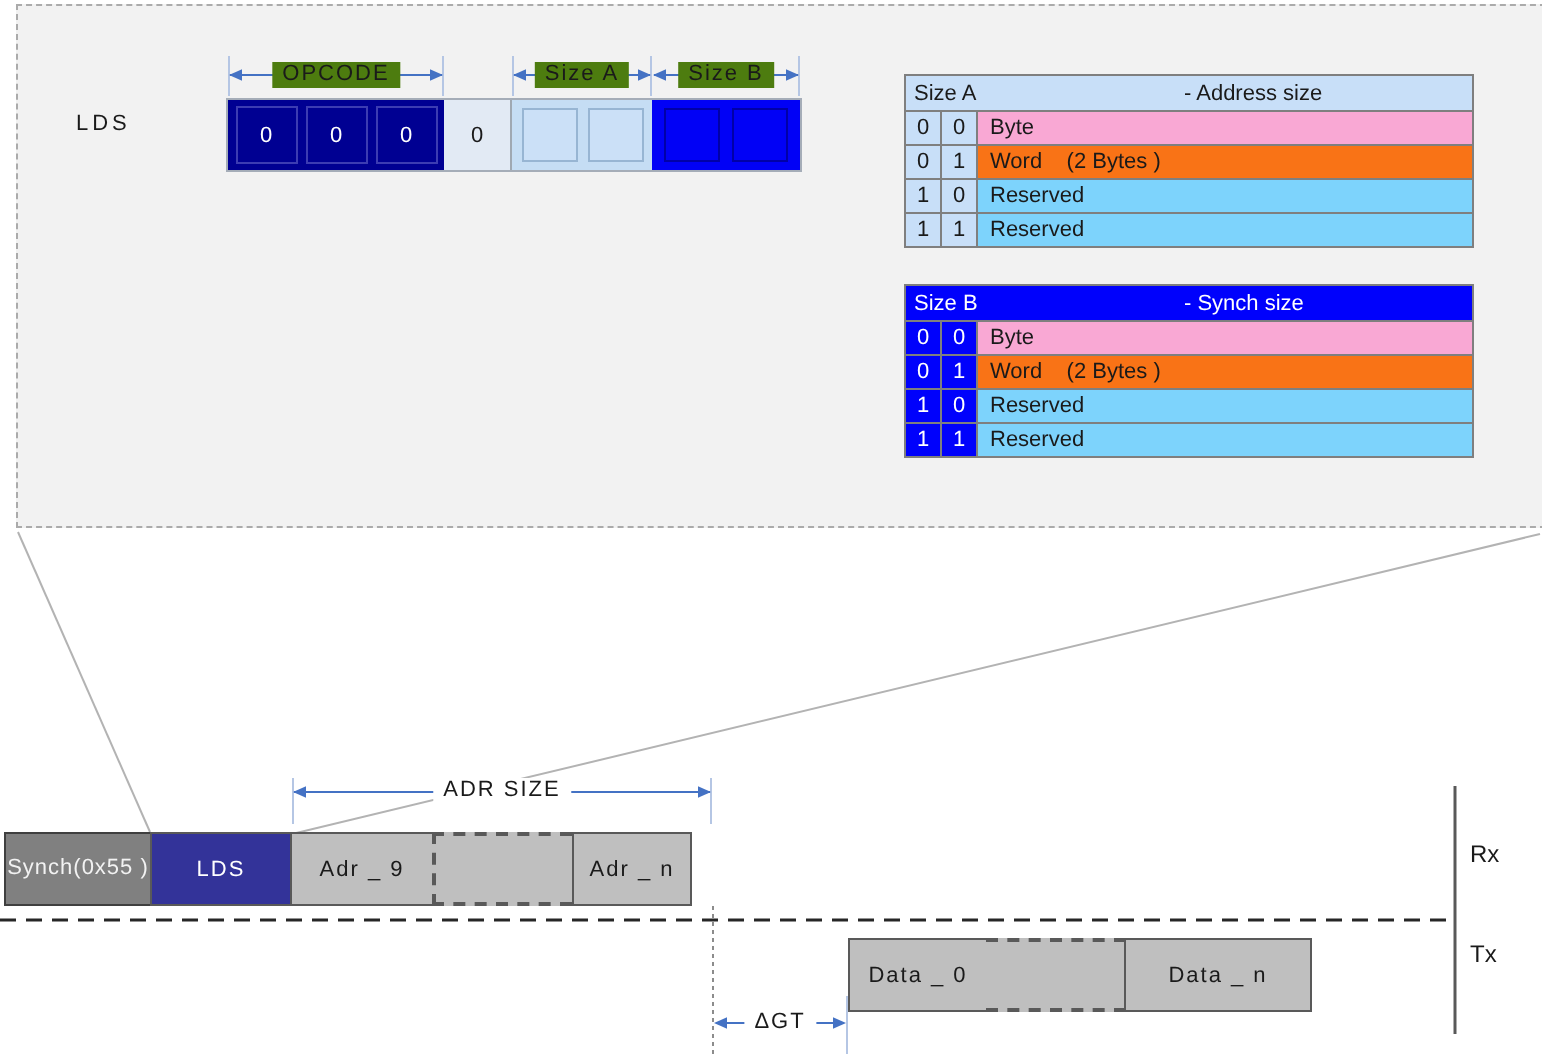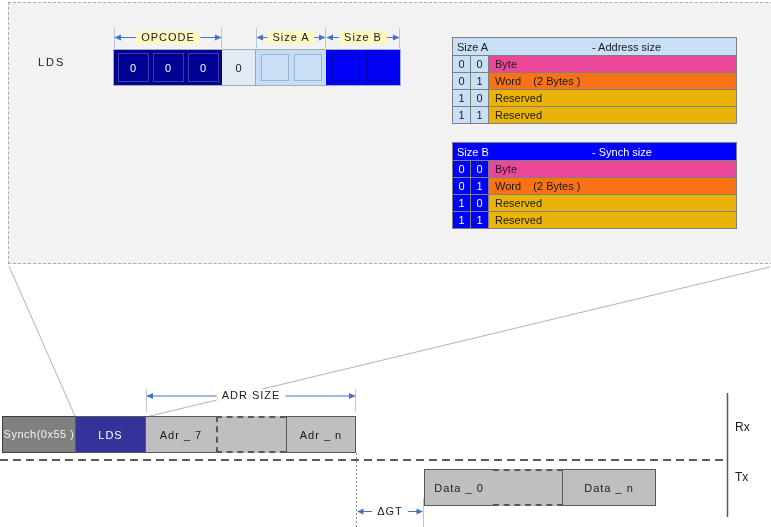--- a/index.html
+++ b/index.html
@@ -20,54 +20,54 @@
   .bit-navy{width:29px;height:27px;border:1px solid #3C3CB2;background:#000092;color:#fff;
             font-size:11px;display:flex;align-items:center;justify-content:center;}
   .seg-fixed{width:34px;background:#E2EAF4;font-size:11px;border-right:1px solid #9FA8B2;}
   .seg-sizea{width:70px;background:#C5DDF4;gap:5px;}
   .bit-lblue{width:28px;height:27px;border:1px solid #97B5D3;background:#CBE0F7;box-sizing:border-box;}
   .seg-sizeb{width:74px;background:#0101F6;gap:6px;}
   .bit-blue{width:28px;height:27px;border:1px solid #0000A8;background:#0101F6;box-sizing:border-box;}
 
   
   .dim-label{position:absolute;transform:translateX(-50%);font-size:11px;line-height:13px;
-             background:#fef9c3;padding:0 5px;white-space:nowrap;z-index:3;letter-spacing:1px;}
+             background:#4d7c0f;padding:0 5px;white-space:nowrap;z-index:3;letter-spacing:1px;}
   .dim-label.on-white{background:#ffffff;}
 
   
   .stable{position:absolute;left:452px;width:285px;background:#fff;border:1px solid #7F7F7F;
           box-sizing:border-box;font-size:11px;z-index:2;}
   .stable-a{top:37px;}
   .stable-b{top:142px;}
   .st-header{display:flex;align-items:center;height:18px;background:#C8DFF8;
              border-bottom:1px solid #7F7F7F;box-sizing:border-box;}
   .st-hlabel{padding-left:4px;width:96px;box-sizing:border-box;}
   .st-hdesc{white-space:pre;margin-left:43px;}
   .st-row{display:flex;height:17px;border-bottom:1px solid #7F7F7F;box-sizing:border-box;}
   .st-row:last-child{border-bottom:none;height:16px;}
   .st-bit{width:18px;box-sizing:border-box;border-right:1px solid #7F7F7F;display:flex;
           align-items:center;justify-content:center;background:#C8DFF8;}
   .st-desc{flex:1;display:flex;align-items:center;padding-left:6px;white-space:pre;}
-  .r-byte .st-desc{background:#ec4899;}
+  .r-byte .st-desc{background:#f9a8d4;}
   .r-word .st-desc{background:#f97316;}
-  .r-res  .st-desc{background:#eab308;}
+  .r-res  .st-desc{background:#7dd3fc;}
   .stable-b .st-header{background:#0001FC;color:#fff;}
   .stable-b .st-bit{background:#0001FC;color:#fff;}
 
   
   .fbox{position:absolute;box-sizing:border-box;border:1px solid #595959;background:#BFBFBF;
         display:flex;align-items:center;justify-content:center;font-size:11px;
         letter-spacing:1px;z-index:2;}
   .synch{left:2px;top:416px;width:74px;height:37px;background:#808080;border-color:#3F3F3F;
          color:#F2F2F2;flex-direction:row;letter-spacing:0.5px;line-height:13px;}
   .ldsbox{left:75px;top:416px;width:71px;height:37px;background:#333399;color:#fff;}
   .adr0{left:145px;top:416px;width:71px;height:37px;border-right:none;}
   .adrmid{left:216px;top:416px;width:70px;height:37px;border:none;
           border-top:2px dashed #595959;border-bottom:2px dashed #595959;border-left:2px dashed #595959;}
-  .adrn{left:286px;top:416px;width:70px;height:37px;}
+  .adrn{left:286px;top:416px;width:60px;height:37px;}
   .data0{left:424px;top:469px;width:70px;height:37px;}
   .datamid{left:493px;top:469px;width:70px;height:37px;border-left:none;border-right:none;
            border-top:2px dashed #595959;border-bottom:2px dashed #595959;}
   .datan{left:562px;top:469px;width:94px;height:37px;}
 
   .rx-label{position:absolute;left:735px;top:420px;font-size:12px;z-index:3;}
   .tx-label{position:absolute;left:735px;top:470px;font-size:12px;z-index:3;}
 
   .overlay{position:absolute;left:0;top:0;z-index:2;pointer-events:none;}
 </style>
@@ -206,21 +206,21 @@
     </div>
   </div>
 
   <div class="dim-label on-white" style="left:251px;top:389px">ADR SIZE</div>
 
   <div class="fbox synch">
     <div>Synch</div>
     <div>(0x55 )</div>
   </div>
   <div class="fbox ldsbox">LDS</div>
-  <div class="fbox adr0">Adr _ 7</div>
+  <div class="fbox adr0">Adr _ 9</div>
   <div class="fbox adrmid"></div>
   <div class="fbox adrn">Adr _ n</div>
 
   <div class="fbox data0">Data _ 0</div>
   <div class="fbox datamid"></div>
   <div class="fbox datan">Data _ n</div>
 
   <div class="dim-label on-white" style="left:390px;top:505px">ΔGT</div>
 
   <div class="rx-label">Rx</div>

